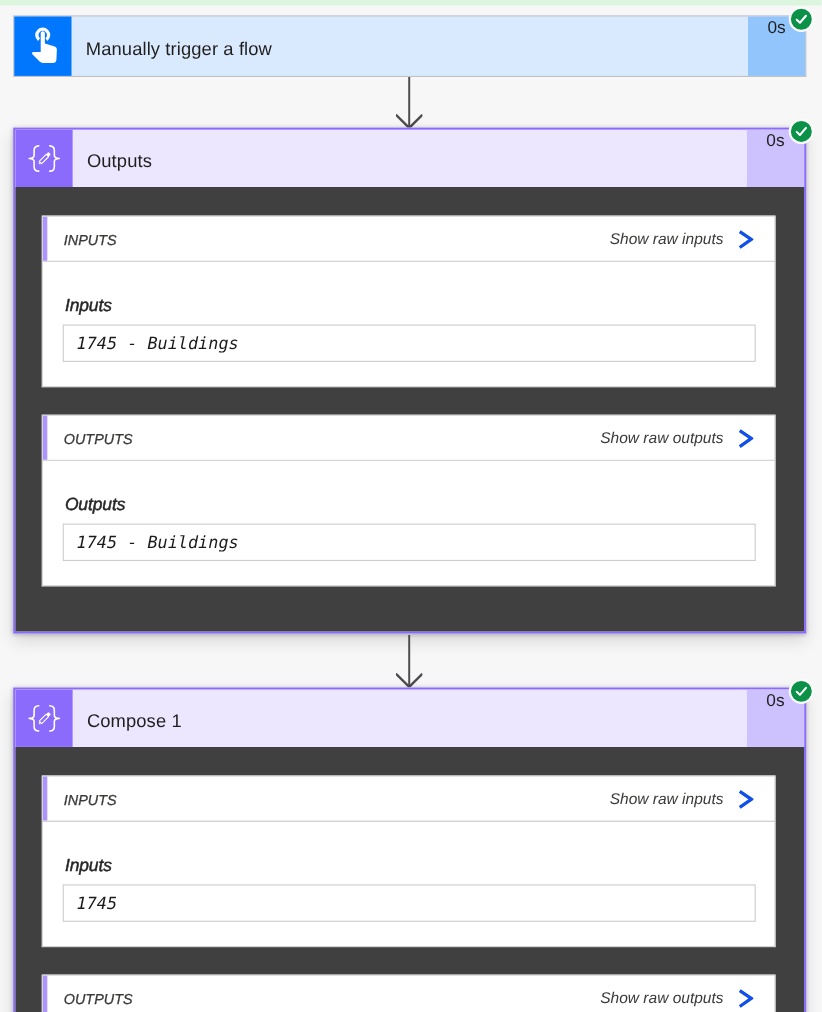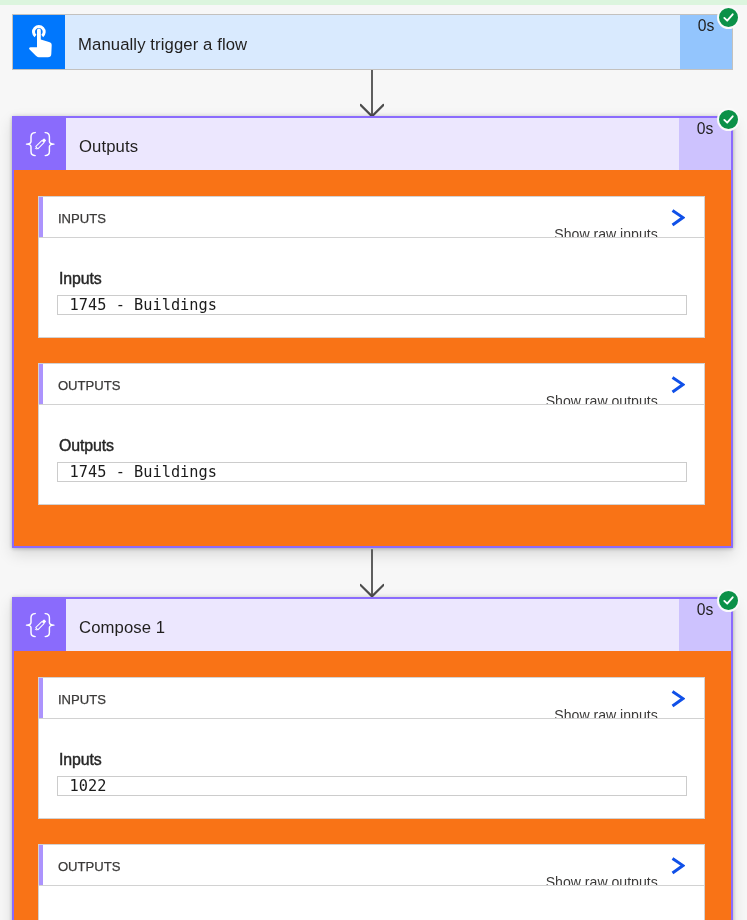--- a/index.html
+++ b/index.html
@@ -46,40 +46,40 @@
   }
   .trigger > .badge { left:703.7px; top:-9.1px; }
   .compose > .badge { left:702.6px; top:-9.6px; }
 
   
   .arrowwrap { position:relative; height:46px; }
   .arrowwrap svg { position:absolute; left:372.2px; transform:translateX(-50%); top:0; }
   .arrowwrap.a2 { height:49px; }
 
   
-  .iobody { padding:26px 25.6px 25px 24.1px; background:#f97316; }
+  .iobody { padding:26px 25.6px 25px 24.1px; background:#404040;font-style:italic; }
   .iosection { margin-bottom:25px; }
   .iosection:last-child { margin-bottom:16px; }
   .iohdr {
     display:flex; align-items:center; height:42px;
     border:1px solid #d2d2d2; background:#fff;
     position:relative; overflow:hidden;
   }
   .iohdr .pbar { position:absolute; left:0; top:-1px; bottom:-1px; width:4.1px; background:#ac93fd; }
   .iohdr .lbl { padding-left:18.8px; font-size:13.1px; font-weight:400; letter-spacing:0.02px; color:#3b3a39; position:relative; top:1.2px;
                -webkit-text-stroke:0.25px #3b3a39; }
   .iohdr .raw { margin-left:auto; display:flex; align-items:center; padding-right:19.2px; font-size:14.1px; color:#3b3a39; }
-  .iohdr .raw .rawtxt { margin-right:13.5px; position:relative; top:17px; }
+  .iohdr .raw .rawtxt { margin-right:13.5px; position:relative; top:0; }
   .iohdr .raw svg { display:block; }
   .iocontent { border:1px solid #d2d2d2; border-top:none; padding:30px 17.8px 22px 18px; background:#fff; }
   .iolabel { font-size:15.9px; font-weight:400; color:#262626; line-height:17px; margin-bottom:10px; padding-left:1.9px; letter-spacing:-0.1px;
             -webkit-text-stroke:0.42px #262626; }
   .iolabel > span { display:block; position:relative; top:1.6px; }
   .iovalue {
-    border:1px solid #cccccc; background:#ffffff; height:20px;
+    border:1px solid #cccccc; background:#ffffff; height:34px;
     display:flex; align-items:center; padding:0 11.5px;
     font-family:"DejaVu Sans Mono", monospace; font-size:15.3px; color:#1b1b1b;
   }
 </style>
 </head>
 <body>
 
 <div class="topstrip"></div>
 
 <div class="canvas">
@@ -223,21 +223,21 @@
             <span class="rawtxt">Show raw inputs</span>
             <svg width="14" height="21" viewBox="0 0 14 21">
               <path d="M1.5 3.5 L12.0 10.6 L1.5 18.0" stroke="#1050e8" stroke-width="3.0" fill="none" stroke-linecap="butt" stroke-linejoin="miter"></path>
             </svg>
           </div>
         </div>
         <div class="iocontent">
           <div class="iolabel">
               <span>Inputs</span>
             </div>
-          <div class="iovalue">1022</div>
+          <div class="iovalue">1745</div>
         </div>
       </div>
 
       <div class="iosection">
         <div class="iohdr">
           <div class="pbar"></div>
           <div class="lbl">OUTPUTS</div>
           <div class="raw">
             <span class="rawtxt">Show raw outputs</span>
             <svg width="14" height="21" viewBox="0 0 14 21">

